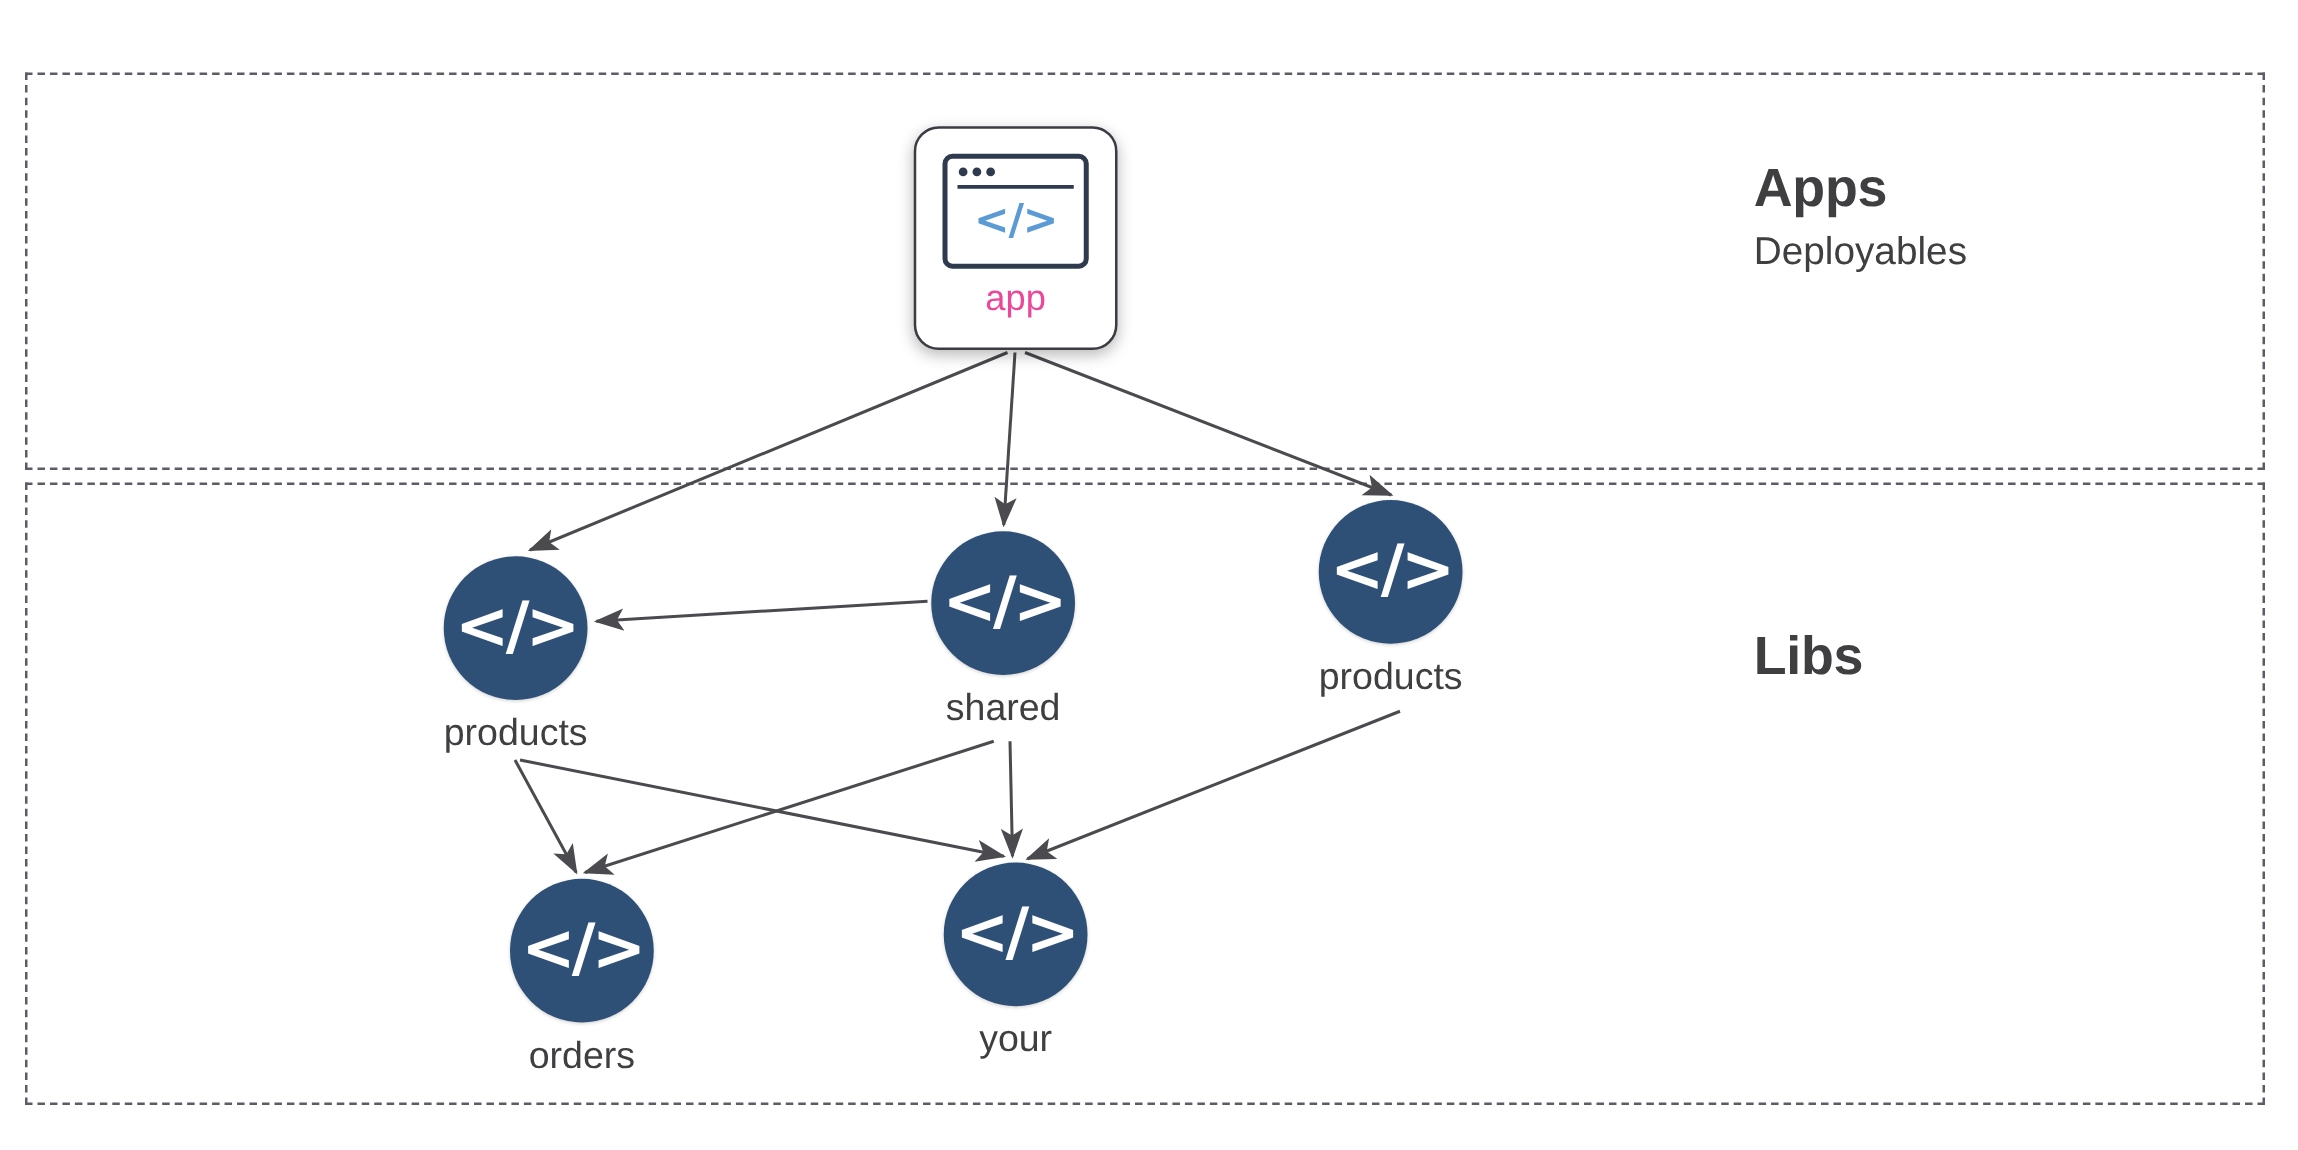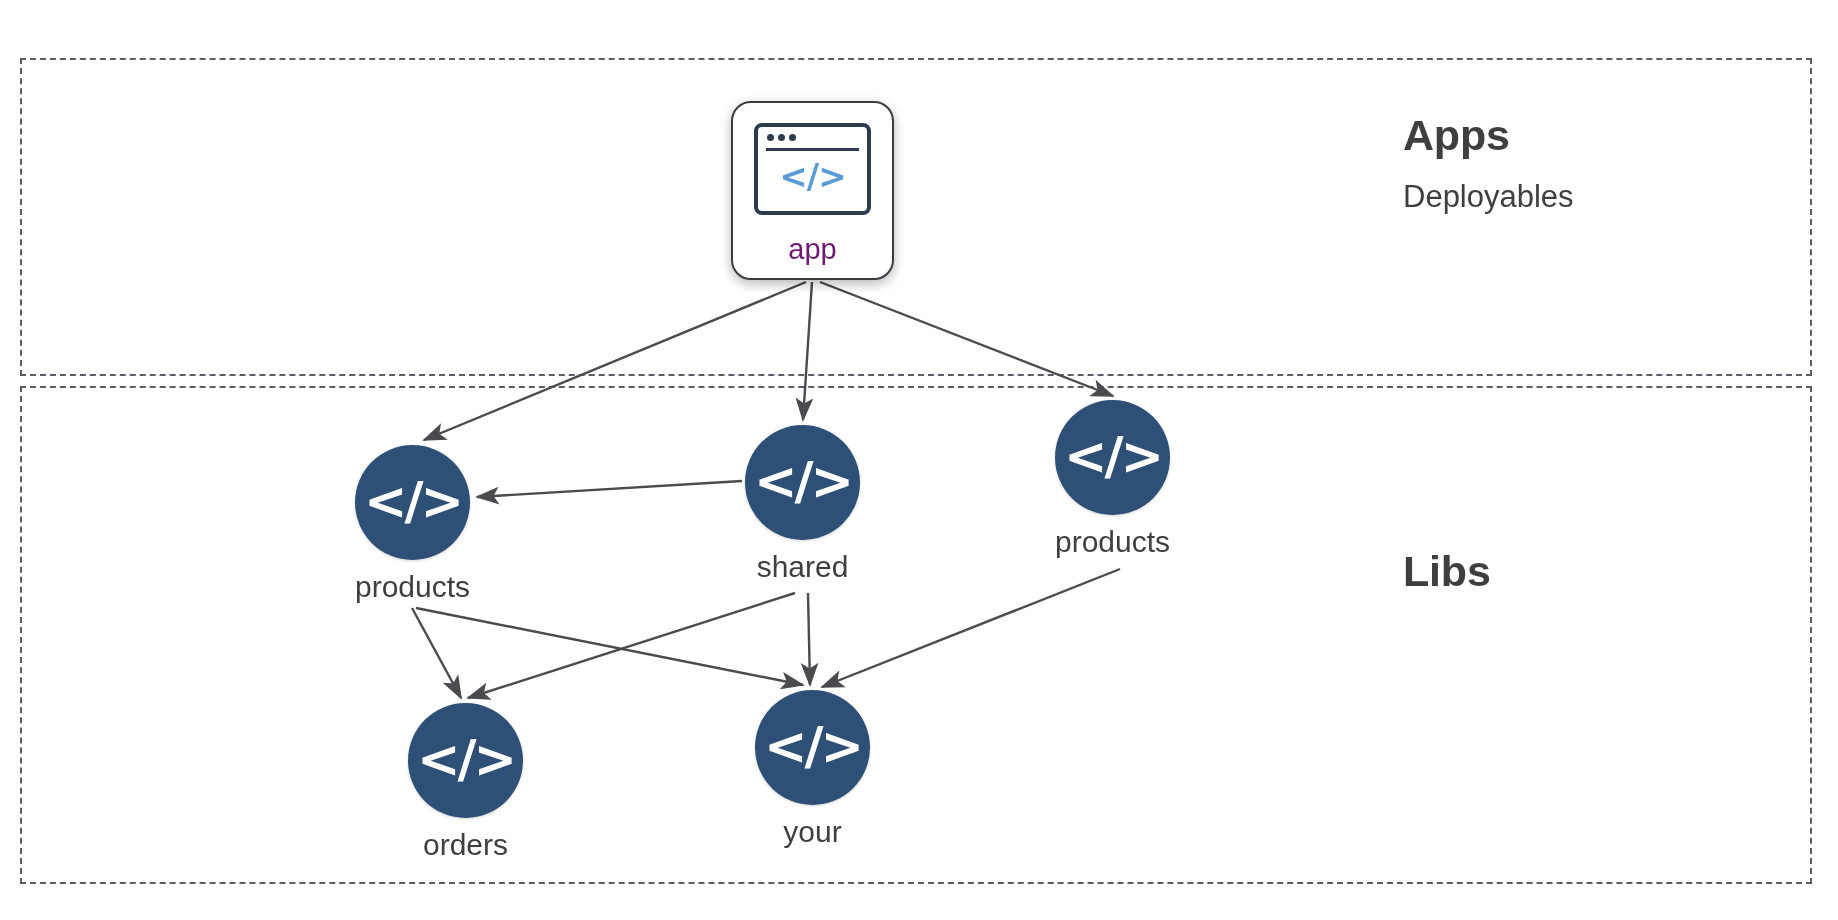--- a/index.html
+++ b/index.html
@@ -51,30 +51,30 @@
     font-weight: bold;
     line-height: 1.08;
     letter-spacing: -0.2px;
     display: block;
   }
   .zone-caption .caption-sub {
     font-size: 31px;
     font-weight: normal;
     line-height: 1.2;
     display: block;
-    margin-top: 20px;
+    margin-top: 8px;
     color: #3f3f42;
   }
   #caption-apps {
     left: 1403px;
-    top: 112px;
+    top: 128px;
   }
   #caption-libs {
     left: 1403px;
-    top: 548px;
+    top: 502px;
   }
   #caption-libs .caption-sub {
     font-size: 28px;
   }
 
   
   #edges {
     position: absolute;
     left: 0;
     top: 0;
@@ -140,23 +140,23 @@
   .app-window .code-glyph {
     margin-top: 14px;
     font-family: "DejaVu Sans", sans-serif;
     font-size: 34px;
     font-weight: bold;
     color: #5b9bd5;
     letter-spacing: -1px;
     line-height: 1;
   }
   .app-card .app-label {
-    margin-top: 20px;
+    margin-top: 10px;
     font-size: 29px;
-    color: #701a75;
+    color: #ec4899;
     line-height: 1;
     text-align: right;
   }
 
   
   .lib-node {
     position: absolute;
     display: flex;
     flex-direction: column;
     align-items: center;

